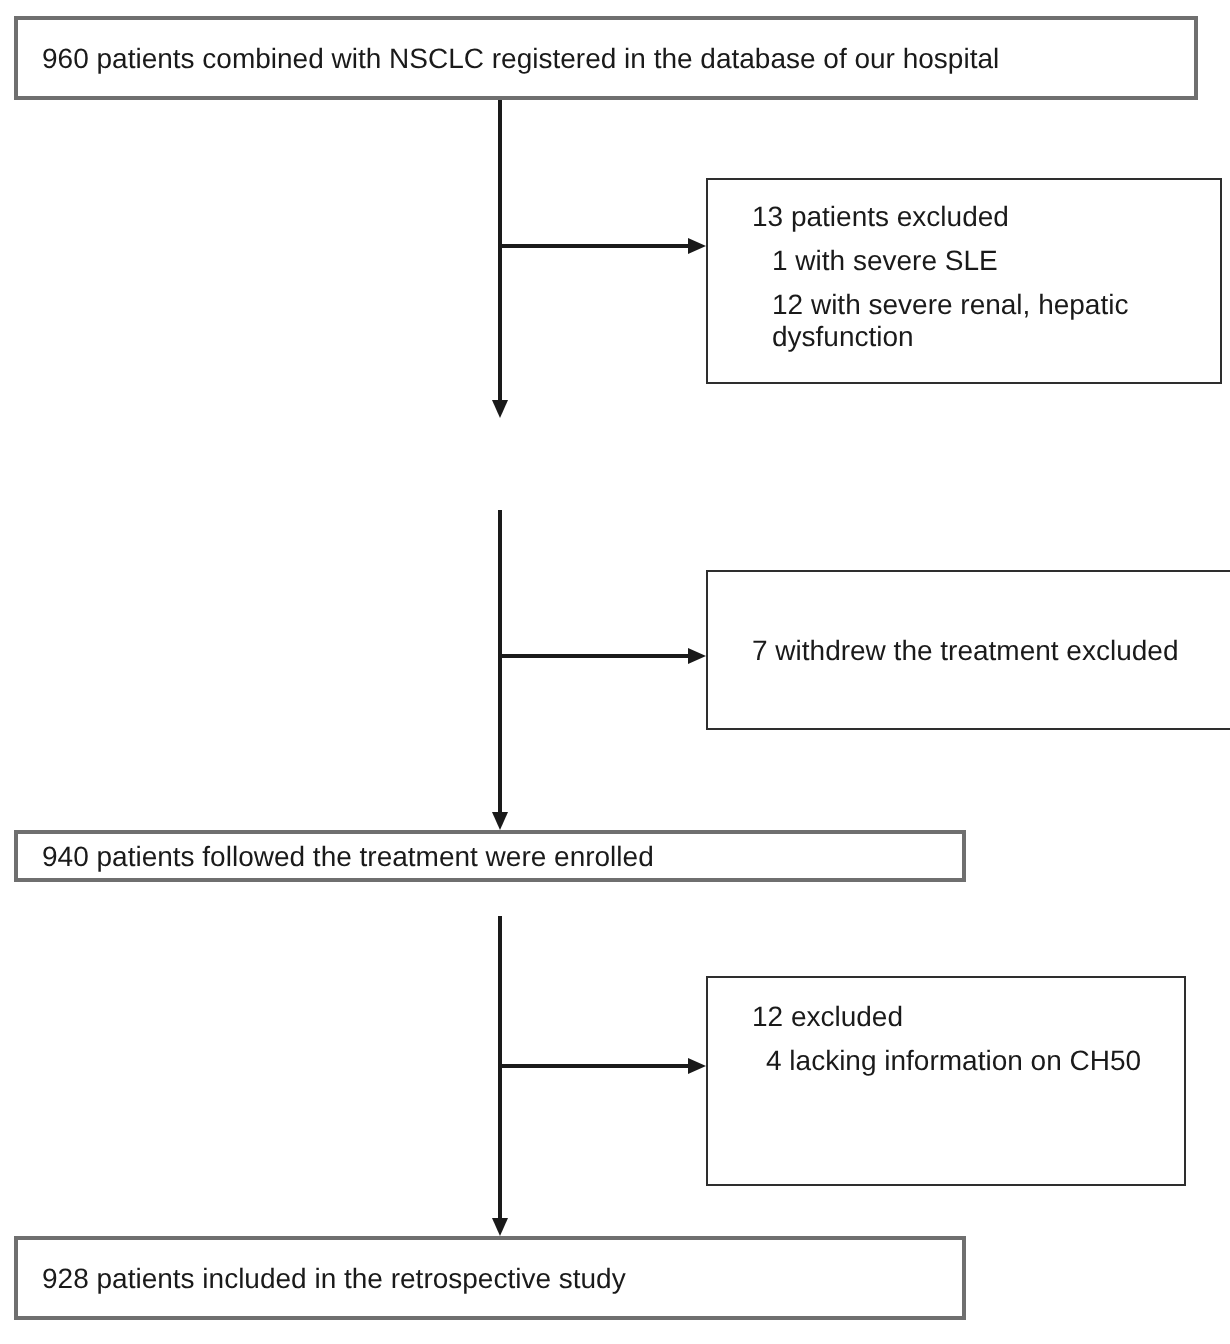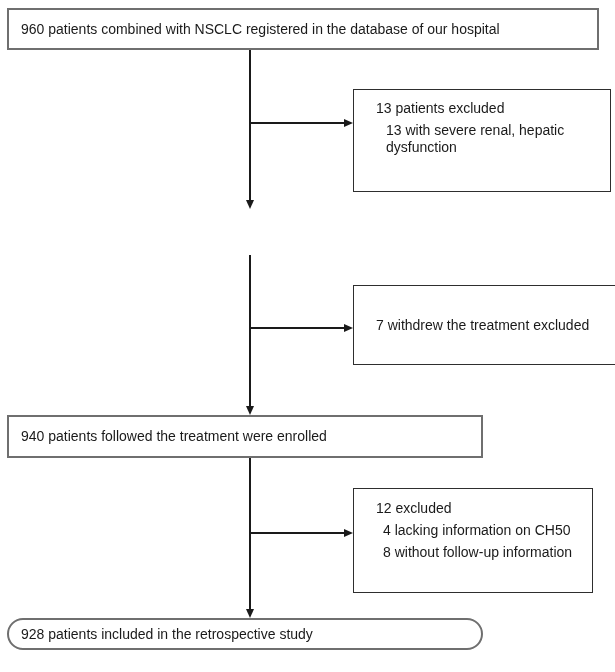--- a/index.html
+++ b/index.html
@@ -26,22 +26,22 @@
     box-sizing: border-box;
     border: 2px solid var(--main-border);
     background: var(--background);
     display: flex;
     align-items: center;
     padding-left: 12px;
     line-height: 1.2;
   }
   .b1 { left: 7px;  top: 8px;   width: 592px; height: 42px; }
   .b2 { left: 7px;  top: 209px; width: 476px; height: 46px; }
-  .b3 { left: 7px;  top: 415px; width: 476px; height: 43px; }
-  .b4 { left: 7px;  top: 618px; width: 476px; height: 32px; border-radius: 17px; }
+  .b3 { left: 7px;  top: 415px; width: 476px; height: 26px; }
+  .b4 { left: 7px;  top: 618px; width: 476px; height: 42px; }
 
   
   .sbox {
     position: absolute;
     box-sizing: border-box;
     border: 1.5px solid var(--side-border);
     background: var(--background);
     line-height: 1.2;
   }
   .s1 { left: 353px; top: 72px;  width: 258px; height: 103px; padding: 10px 8px 0 22px; margin-top: 17px; }
@@ -94,31 +94,31 @@
   </div>
   <div class="mbox b3">
     <span>940 patients followed the treatment were enrolled</span>
   </div>
   <div class="mbox b4">
     <span>928 patients included in the retrospective study</span>
   </div>
 
   <div class="sbox s1">
     <div class="stitle">13 patients excluded</div>
-    <div class="sitem">13 with severe renal, hepatic dysfunction</div>
+    <div class="sitem">1 with severe SLE</div>
+    <div class="sitem">12 with severe renal, hepatic dysfunction</div>
   </div>
 
   <div class="sbox s2">
     <div class="stitle">7 withdrew the treatment excluded</div>
   </div>
 
   <div class="sbox s3">
     <div class="stitle">12 excluded</div>
     <div class="sitem">4 lacking information on CH50</div>
-    <div class="sitem">8 without follow-up information</div>
   </div>
 
   <div class="vline v1"></div>
   <div class="arrow-down ad1"></div>
   <div class="vline v2"></div>
   <div class="arrow-down ad2"></div>
   <div class="vline v3"></div>
   <div class="arrow-down ad3"></div>
 
   <div class="hline h1"></div>

